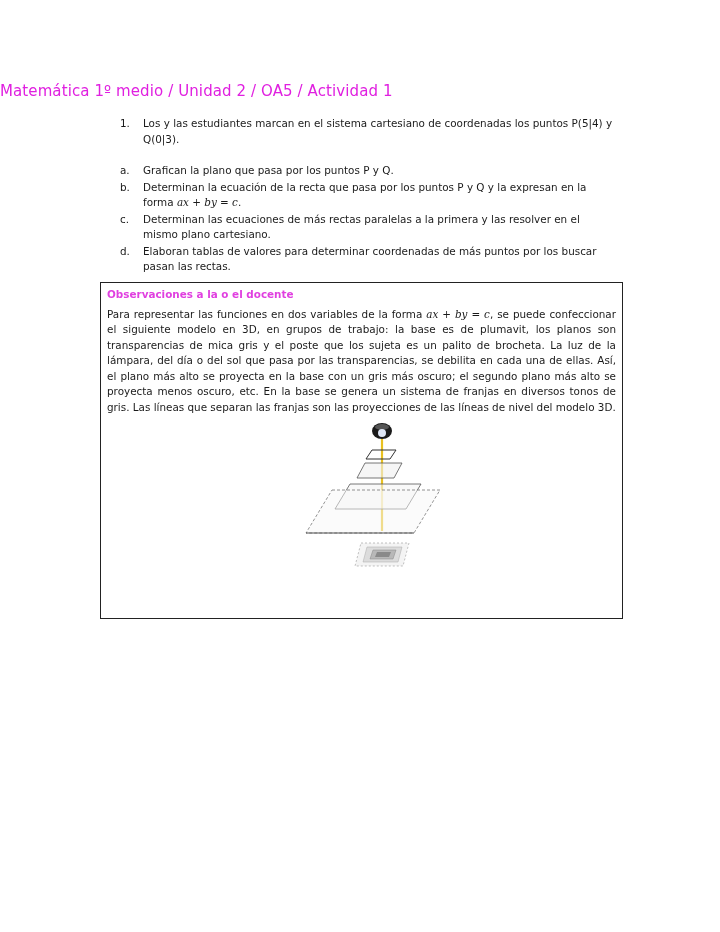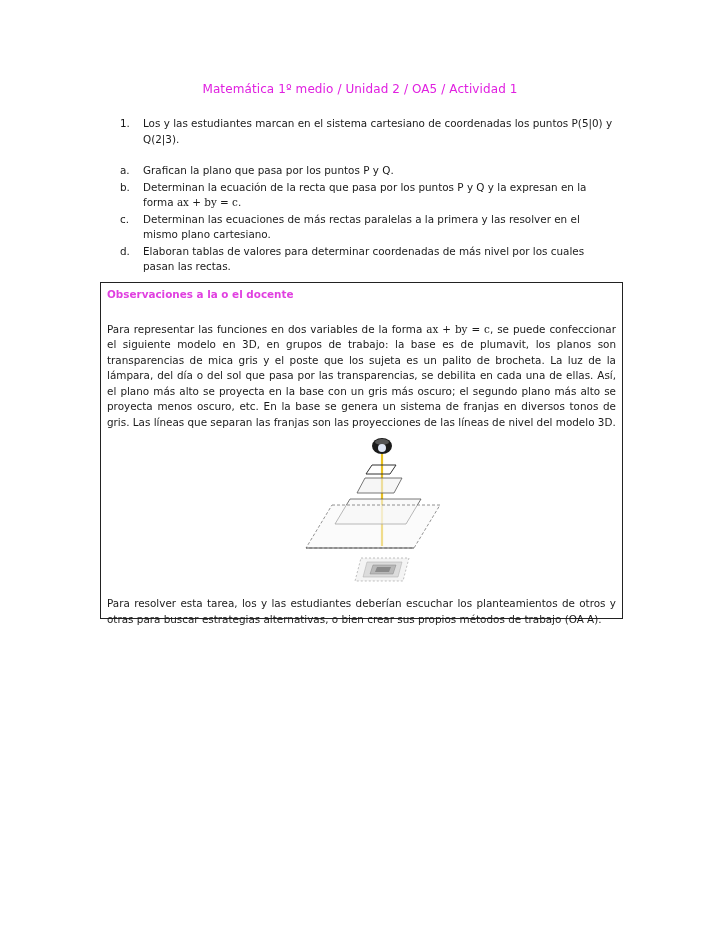--- a/index.html
+++ b/index.html
@@ -13,22 +13,22 @@
       position: relative;
       font-family: "DejaVu Sans", "Liberation Sans", sans-serif;
       color: #1a1a1a;
       overflow: hidden;
     }
     .page-title {
       position: absolute;
       left: 0;
       top: 82px;
       width: 720px;
-      text-align: center;
-      font-size: 12px;
+      text-align: left;
+      font-size: 15px;
       color: #e020e0;
       letter-spacing: 0.1px;
     }
     .list-main {
       position: absolute;
       left: 120px;
       top: 116px;
       width: 495px;
       font-size: 10.4px;
       line-height: 15.5px;
@@ -45,37 +45,38 @@
       flex: 1;
     }
     .sub-list {
       margin-top: 16px;
     }
     .sub-list .list-row {
       margin-bottom: 1px;
     }
     .math {
       font-family: "DejaVu Serif", "Liberation Serif", serif;
+      font-style: italic;
     }
     .obs-box {
       position: absolute;
       left: 100px;
       top: 282px;
       width: 509px;
       height: 325px;
       border: 1.5px solid #222222;
       padding: 4px 6px 6px 6px;
       font-size: 10.4px;
       line-height: 15.5px;
     }
     .obs-header {
       color: #e040e0;
       font-weight: bold;
       font-size: 10.4px;
-      margin-bottom: 19px;
+      margin-bottom: 4px;
     }
     .obs-paragraph {
       text-align: justify;
     }
     .obs-figure {
       position: relative;
       width: 509px;
       height: 150px;
       margin: 6px 0 10px 0;
     }
@@ -89,39 +90,39 @@
     }
   </style>
 </head>
 <body>
 
 <div class="page-title">Matemática 1º medio / Unidad 2 / OA5 / Actividad 1</div>
 
 <div class="list-main">
   <div class="list-row">
     <span class="list-marker">1.</span>
-    <span class="list-text">Los y las estudiantes marcan en el sistema cartesiano de coordenadas los puntos  P(5|0) y Q(2|3).</span>
+    <span class="list-text">Los y las estudiantes marcan en el sistema cartesiano de coordenadas los puntos  P(5|4) y Q(0|3).</span>
   </div>
 
   <div class="sub-list">
     <div class="list-row">
       <span class="list-marker">a.</span>
       <span class="list-text">Grafican la plano que pasa por los puntos P y Q.</span>
     </div>
     <div class="list-row">
       <span class="list-marker">b.</span>
       <span class="list-text"><span>Determinan la ecuación de la recta que pasa por los puntos P y Q y la expresan en la forma </span><span class="math">ax + by = c</span><span>.</span></span>
     </div>
     <div class="list-row">
       <span class="list-marker">c.</span>
       <span class="list-text">Determinan las ecuaciones de más rectas paralelas a la primera y las resolver en el mismo plano cartesiano.</span>
     </div>
     <div class="list-row">
       <span class="list-marker">d.</span>
-      <span class="list-text">Elaboran tablas de valores para determinar coordenadas de más nivel por los cuales pasan las rectas.</span>
+      <span class="list-text">Elaboran tablas de valores para determinar coordenadas de más puntos por los buscar pasan las rectas.</span>
     </div>
   </div>
 </div>
 
 <div class="obs-box">
   <div class="obs-header">Observaciones a la o el docente</div>
   <div class="obs-paragraph"><span>Para representar las funciones en dos variables de la forma </span><span class="math">ax + by = c</span><span>, se puede confeccionar el siguiente modelo en 3D, en grupos de trabajo: la base es de plumavit, los planos son transparencias de mica gris y el poste que los sujeta es un palito de brocheta. La luz de la lámpara, del día o del sol que pasa por las transparencias, se debilita en cada una de ellas. Así, el plano más alto se proyecta en la base con un gris más oscuro; el segundo plano más alto se proyecta menos oscuro, etc. En la base se genera un sistema de franjas en diversos tonos de gris. Las líneas que separan las franjas son las proyecciones de las líneas de nivel del modelo 3D.</span></div>
 
   <div class="obs-figure">
     <svg width="509" height="150" viewBox="0 0 509 150">
@@ -145,14 +146,13 @@
 
       <g>
         <polygon points="254,122 302,122 296,145 248,145" fill="#f4f4f4" stroke="#999" stroke-width="0.6" stroke-dasharray="2,2"></polygon>
         <polygon points="260,126 295,126 291,141 256,141" fill="#dcdcdc" stroke="#aaa" stroke-width="0.5"></polygon>
         <polygon points="266,129 289,129 286,138 263,138" fill="#b8b8b8" stroke="#888" stroke-width="0.5"></polygon>
         <polygon points="270,131 284,131 282,136 268,136" fill="#8a8a8a"></polygon>
       </g>
     </svg>
   </div>
 
-  <div class="obs-closing">Para resolver esta tarea, los y las estudiantes deberían escuchar los planteamientos de otros y otras para buscar estrategias alternativas, o bien crear sus propios métodos de trabajo (OA A).</div>
 </div>
 
 </body></html>

